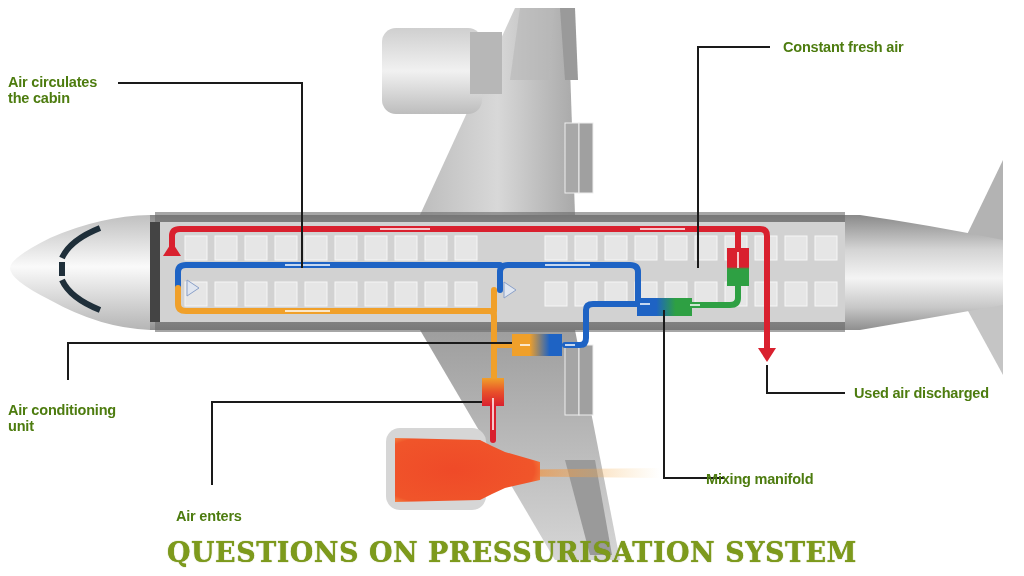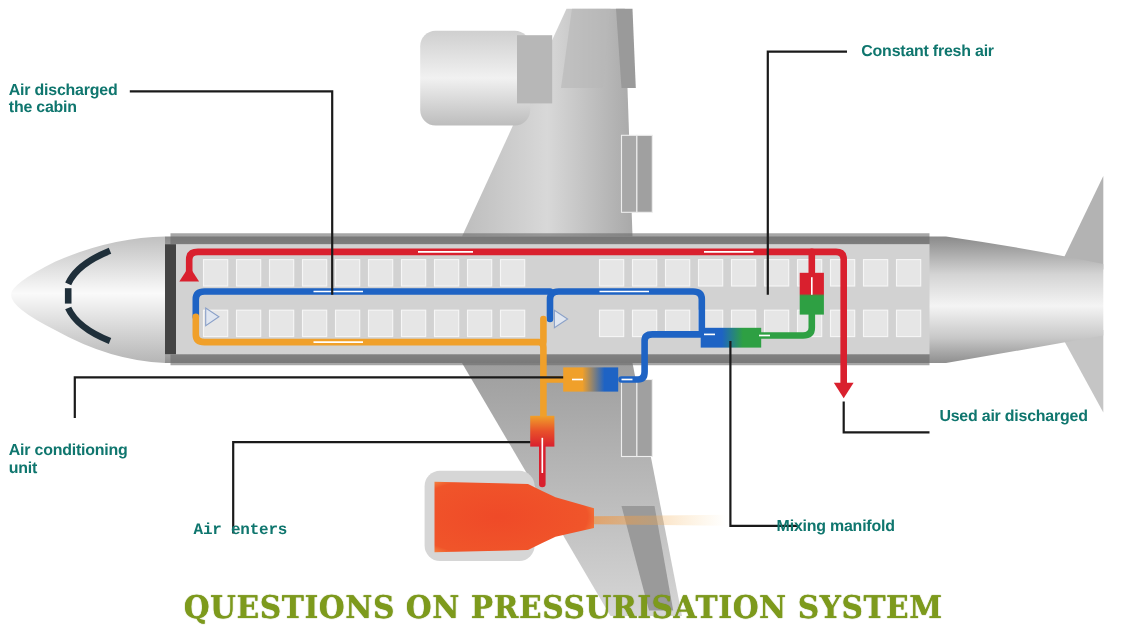--- a/index.html
+++ b/index.html
@@ -1,20 +1,20 @@
 <!DOCTYPE html>
 <html><head>
   <meta charset="utf-8">
   <style>
     html, body { margin: 0; padding: 0; background: #ffffff; }
     body { width: 1024px; height: 576px; position: relative; overflow: hidden;
            font-family: "Liberation Sans", sans-serif; }
     #diagram { position: absolute; left: 0; top: 0; }
     .label { position: absolute; font-family: "Liberation Sans", sans-serif;
-             font-weight: bold; font-size: 14.5px; line-height: 16px; color: #0f766e;
+             font-weight: bold; font-size: 14.5px; line-height: 16px; color: #4d7c0f;
              letter-spacing: -0.2px; white-space: pre; }
     #title { position: absolute; left: 0; width: 1024px; top: 537px; text-align: center;
              font-family: "DejaVu Serif", serif; font-weight: bold; font-size: 27px;
              letter-spacing: 0.5px; color: #7d9a1c; white-space: nowrap;
              text-shadow: 0 0 1px #6b8614; transform: scaleY(1.05); }
   </style>
 </head>
 <body>
 
 <svg id="diagram" width="1024" height="576" viewBox="0 0 1024 576">
@@ -206,22 +206,22 @@
   <g stroke="#1a1a1a" stroke-width="2" fill="none">
     <path d="M118,83 L302,83 L302,268"></path>
     <path d="M770,47 L698,47 L698,268"></path>
     <path d="M68,380 L68,343 L512,343"></path>
     <path d="M212,485 L212,402 L482,402"></path>
     <path d="M767,365 L767,393 L845,393"></path>
     <path d="M664,310 L664,478 L725,478"></path>
   </g>
 </svg>
 
-<div class="label" style="left:8px; top:74px;">Air discharged
+<div class="label" style="left:8px; top:74px;">Air circulates
 the cabin</div>
 <div class="label" style="left:783px; top:39px;">Constant fresh air</div>
 <div class="label" style="left:8px; top:402px;">Air conditioning
 unit</div>
-<div class="label" style="left:854px; top:371px;">Used air discharged</div>
-<div class="label" style="left:176px; top:474px;font-family:Liberation Mono, monospace;">Air enters</div>
+<div class="label" style="left:854px; top:385px;">Used air discharged</div>
+<div class="label" style="left:176px; top:508px;">Air enters</div>
 <div class="label" style="left:706px; top:471px;">Mixing manifold</div>
 
 <div id="title">QUESTIONS ON PRESSURISATION SYSTEM</div>
 
 </body></html>

